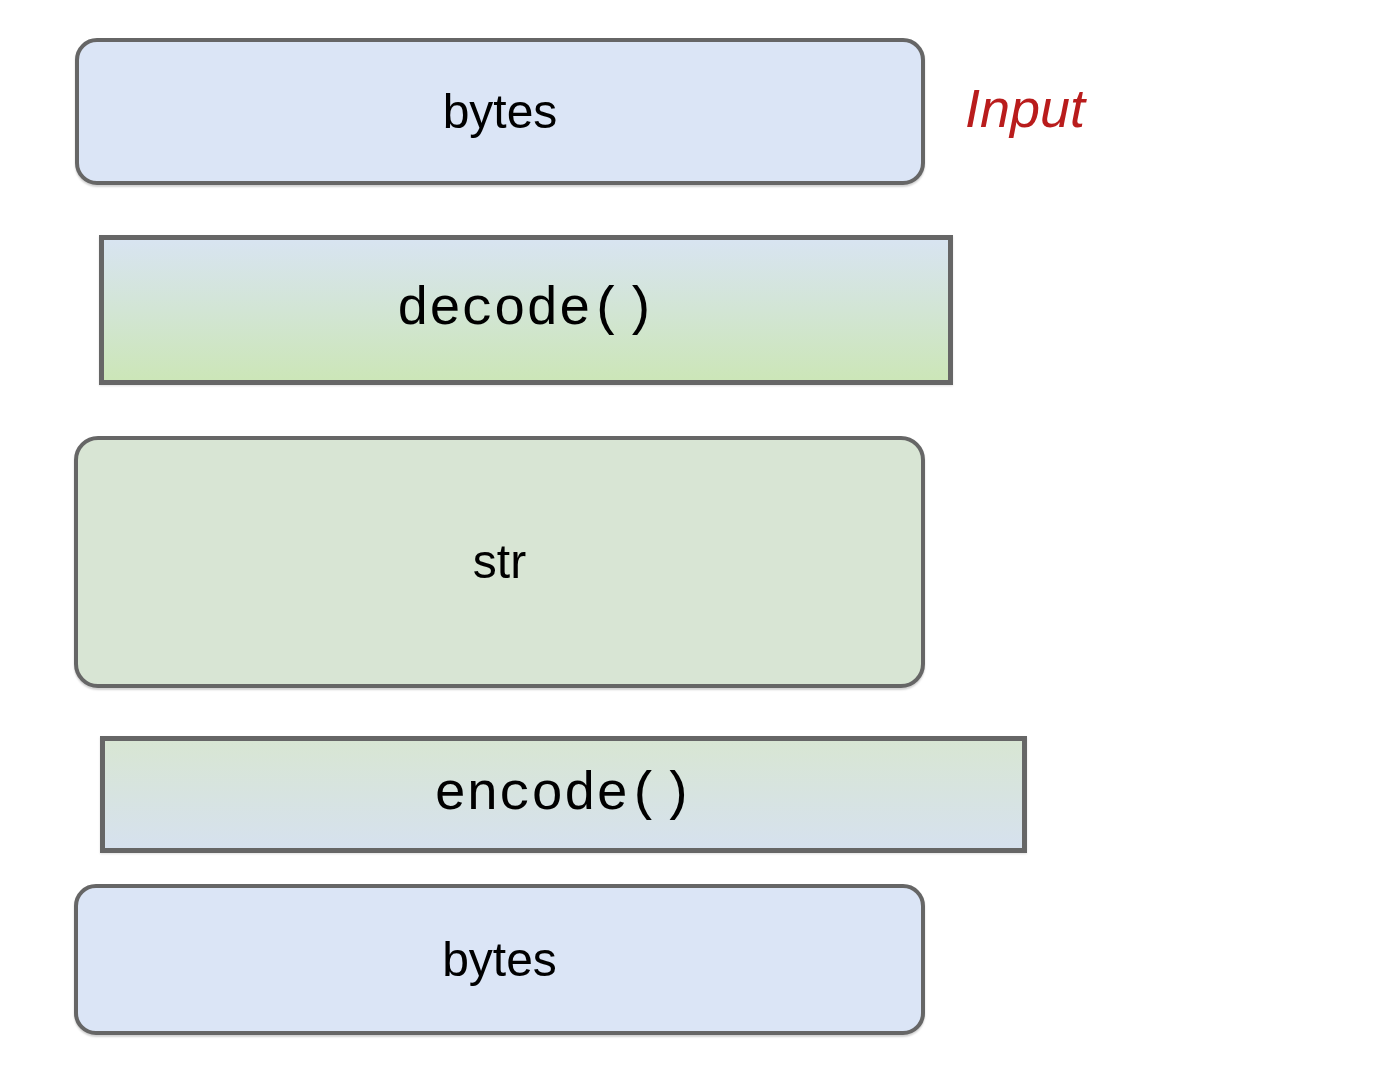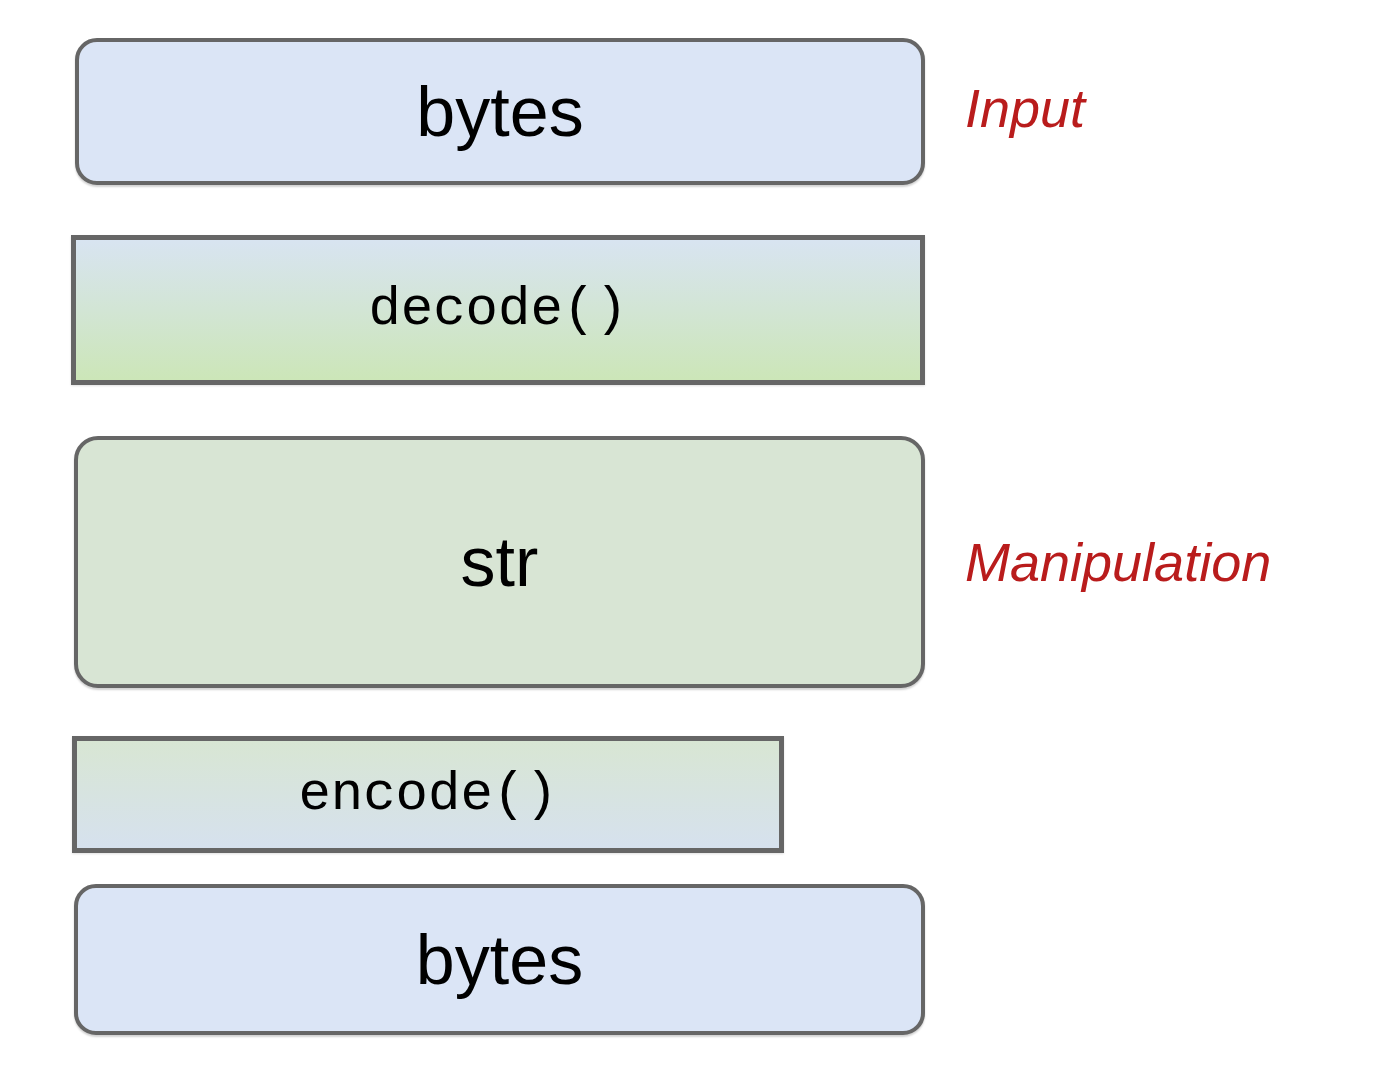--- a/index.html
+++ b/index.html
@@ -29,24 +29,25 @@
   
   .node.data {
     border: 4px solid var(--border, #666666);
     box-shadow: 0 2px 2px rgba(0,0,0,0.18);
   }
 
   
   .node.op {
     border: 5px solid var(--border, #666666);
     box-shadow: 0 1px 2px rgba(0,0,0,0.12);
+    margin-left: 28px;
   }
 
   .node .node-label {
-    font-size: 70px;
+    font-size: 48px;
     line-height: 1;
     white-space: pre;
   }
 
   .node.op .node-label {
     font-family: "Liberation Mono", monospace;
     font-size: 54px;
   }
 
   .n1 {
@@ -59,21 +60,21 @@
     background: linear-gradient(to bottom,
       var(--decode-top, #d8e4f1),
       var(--decode-bottom, #cce6b8));
   }
   .n3 {
     left: 74px;  top: 436px; width: 851px; height: 252px;
     border-radius: 24px;
     background: var(--str-fill, #d8e5d4);
   }
   .n4 {
-    left: 72px;  top: 736px; width: 712px; height: 117px;
+    left: 72px;  top: 736px; width: 927px; height: 117px;
     background: linear-gradient(to bottom,
       var(--encode-top, #d8e6d3),
       var(--encode-bottom, #d6e1ee));
   }
   .n5 {
     left: 74px;  top: 884px; width: 851px; height: 151px;
     border-radius: 22px;
     background: var(--bytes-fill, #dbe5f6);
   }
 
@@ -111,16 +112,15 @@
   <div class="node op n4">
     <span class="node-label">encode()</span>
   </div>
 
   <div class="node data n5">
     <span class="node-label">bytes</span>
   </div>
 
   <div class="side-label l1">Input</div>
 
-  <div class="side-label l2">Manipulation</div>
 
 
 </div>
 
 </body></html>

